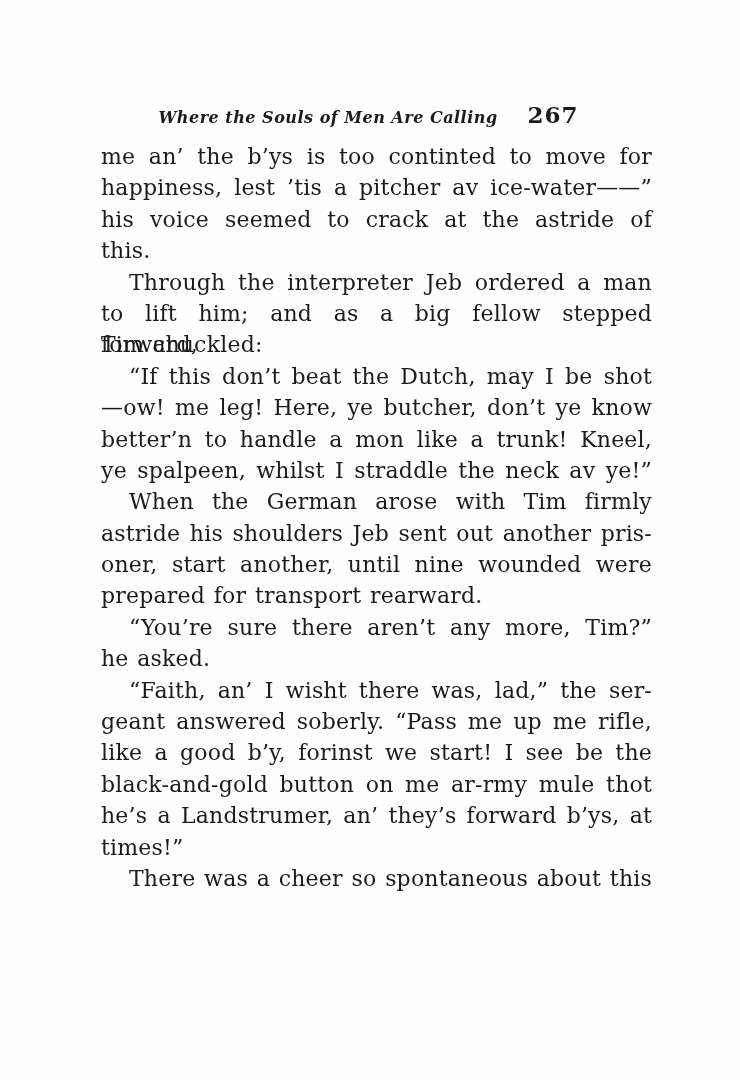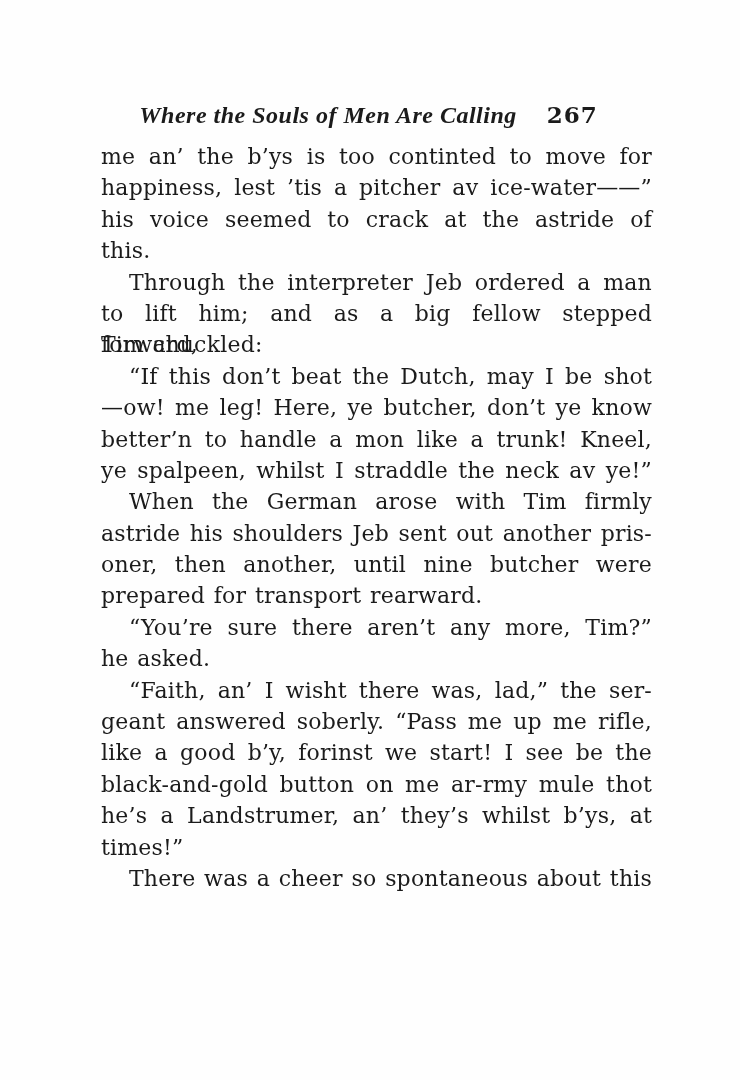--- a/index.html
+++ b/index.html
@@ -30,23 +30,22 @@
     width: 567px;
     display: flex;
     justify-content: center;
     align-items: baseline;
     gap: 30px;
     white-space: nowrap;
   }
   .running-head .title {
     font-style: italic;
     font-weight: 700;
-    font-size: 24px;
+    font-size: 16px;
     letter-spacing: 0.5px;
-    font-family: Liberation Serif, serif;
   }
   .running-head .pagenum {
     font-weight: 700;
     font-size: 23px;
     letter-spacing: 1px;
   }
   .body-text {
     position: absolute;
     left: 85px;
     top: 141px;
@@ -91,25 +90,25 @@
       <div class="line">this.</div>
       <div class="line indent justify">Through the interpreter Jeb ordered a man</div>
       <div class="line justify">to lift him; and as a big fellow stepped forward,</div>
       <div class="line">Tim chuckled:</div>
       <div class="line indent justify">“If this don’t beat the Dutch, may I be shot</div>
       <div class="line justify">—ow! me leg!  Here, ye butcher, don’t ye know</div>
       <div class="line justify">better’n to handle a mon like a trunk!  Kneel,</div>
       <div class="line justify">ye spalpeen, whilst I straddle the neck av ye!”</div>
       <div class="line indent justify">When the German arose with Tim firmly</div>
       <div class="line justify">astride his shoulders Jeb sent out another pris-</div>
-      <div class="line justify">oner, then another, until nine butcher were</div>
+      <div class="line justify">oner, start another, until nine wounded were</div>
       <div class="line">prepared for transport rearward.</div>
       <div class="line indent justify">“You’re sure there aren’t any more, Tim?”</div>
       <div class="line">he asked.</div>
       <div class="line indent justify">“Faith, an’ I wisht there was, lad,” the ser-</div>
       <div class="line justify">geant answered soberly.  “Pass me up me rifle,</div>
       <div class="line justify">like a good b’y, forinst we start!  I see be the</div>
       <div class="line justify">black-and-gold button on me ar-rmy mule thot</div>
-      <div class="line justify">he’s a Landstrumer, an’ they’s whilst b’ys, at</div>
+      <div class="line justify">he’s a Landstrumer, an’ they’s forward b’ys, at</div>
       <div class="line">times!”</div>
       <div class="line indent justify">There was a cheer so spontaneous about this</div>
     </div>
 </div>
 
 </body></html>

